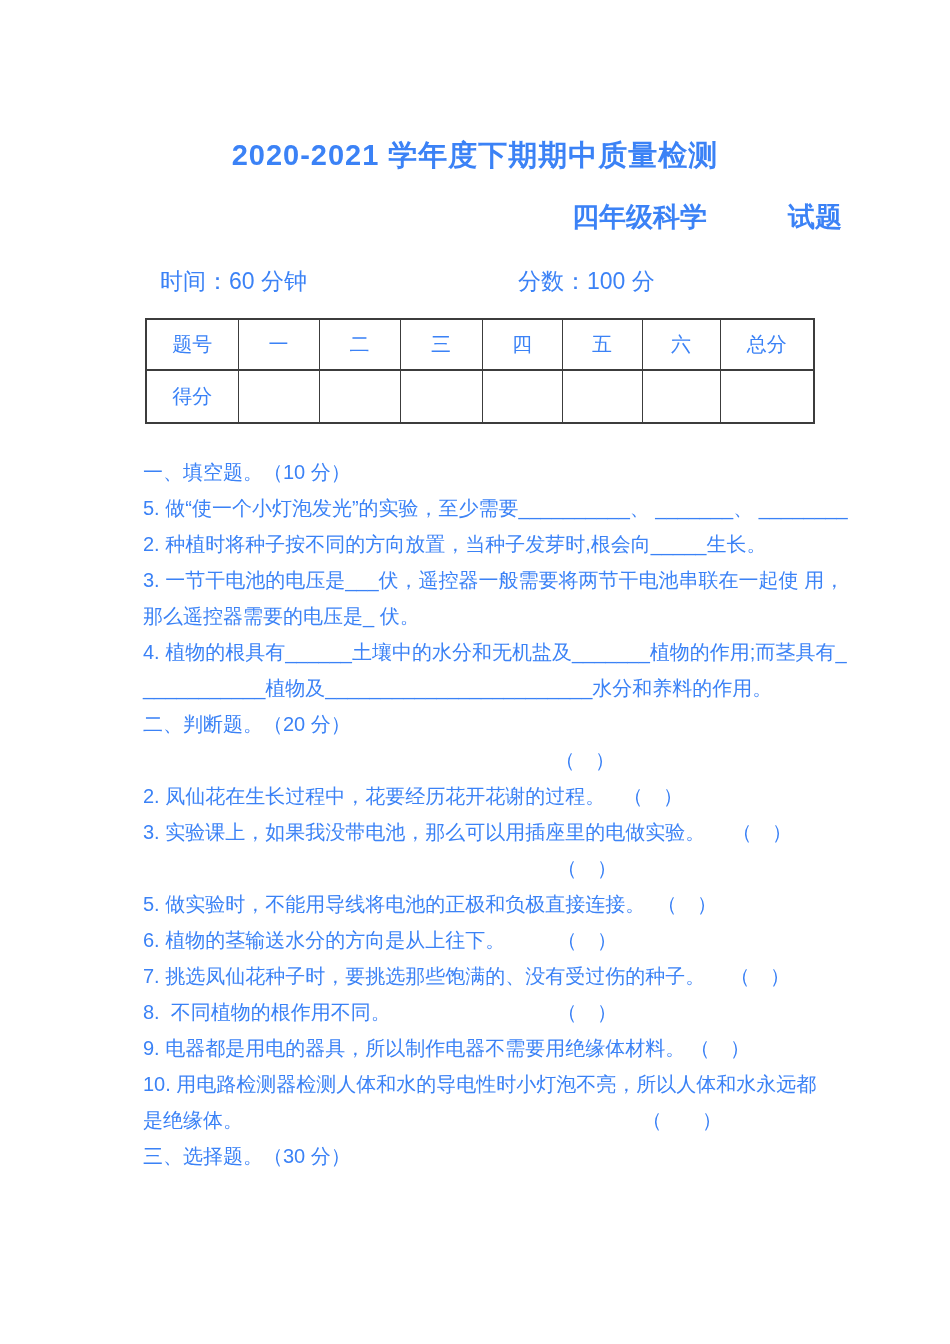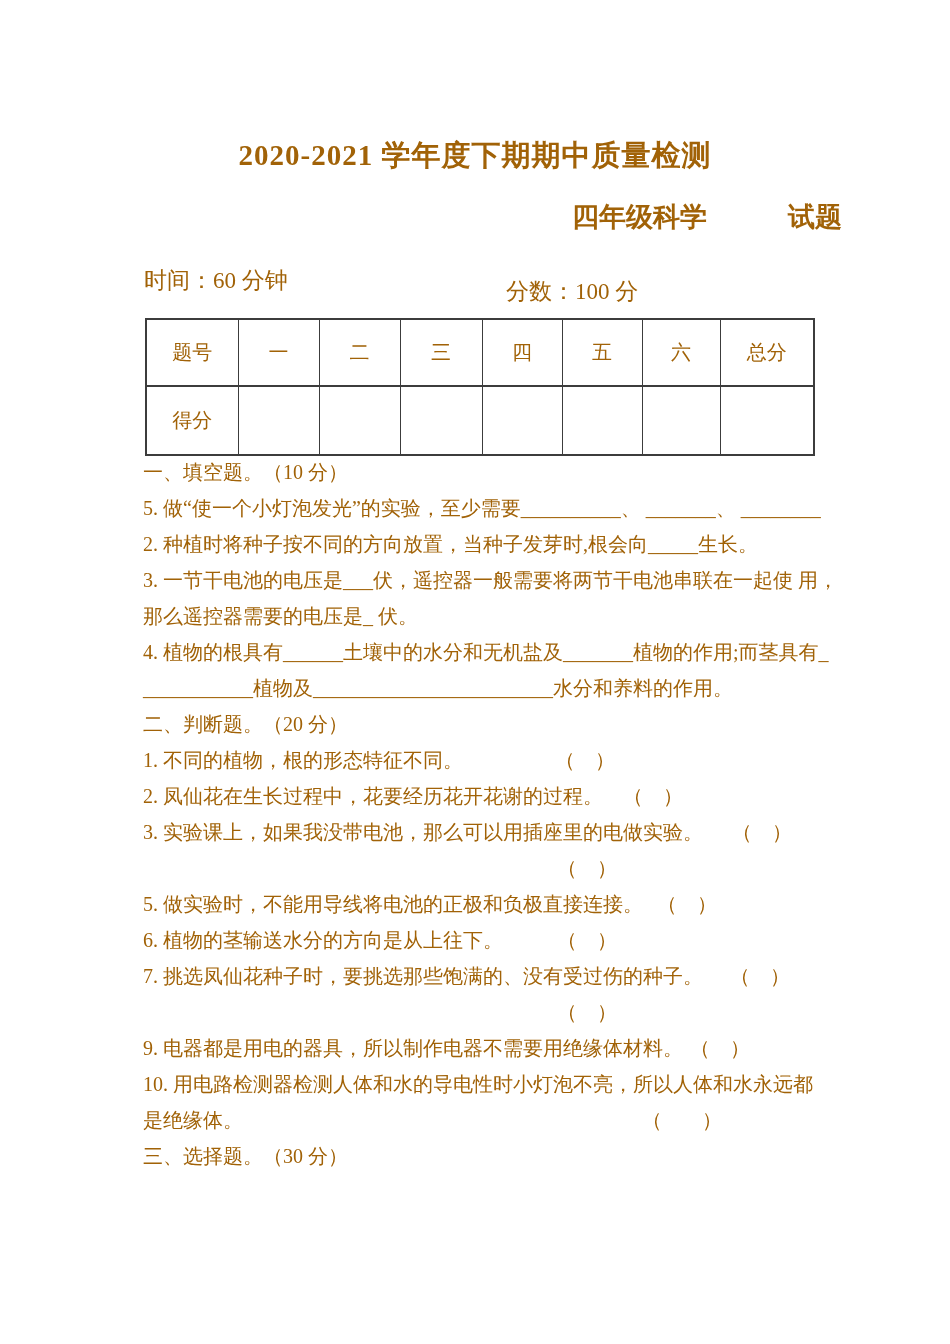--- a/index.html
+++ b/index.html
@@ -1,39 +1,39 @@
 <!DOCTYPE html>
 <html><head>
 <meta charset="utf-8">
 <style>
   html,body{margin:0;padding:0;background:#e8e8e8;}
   .page{
     position:relative;width:950px;height:1344px;background:#ffffff;
-    font-family:Liberation Serif, serif;color:#a16207;
+    font-family:Liberation Sans, sans-serif;color:#3b82f6;
     margin:0 auto;overflow:hidden;
   }
   .title{
     position:absolute;top:136px;left:0;width:950px;text-align:center;
     font-size:29px;font-weight:bold;letter-spacing:1px;white-space:pre;
   }
   .subtitle{
     position:absolute;top:199px;left:0;width:842px;text-align:right;
     font-size:27px;font-weight:bold;white-space:pre;
   }
   .info-row{position:absolute;top:265px;left:0;width:950px;height:32px;font-size:23px;line-height:32px;}
-  .info-time{position:absolute;left:144px;white-space:pre;}
-  .info-score{position:absolute;left:506px;white-space:pre;margin-top:11px;}
+  .info-time{position:absolute;left:160px;white-space:pre;}
+  .info-score{position:absolute;left:518px;white-space:pre;}
   table.score-table{
     position:absolute;left:145px;top:318px;border-collapse:collapse;
     table-layout:fixed;width:668px;border:2px solid #3c3c3c;
     font-size:20px;
   }
   table.score-table td{
     border:1px solid #3c3c3c;text-align:center;vertical-align:middle;
-    padding:8px;overflow:hidden;
+    padding:0;overflow:hidden;
   }
   table.score-table tr.r1 td{height:49px;border-bottom:2px solid #3c3c3c;}
   table.score-table tr.r2 td{height:51px;}
   .body-block{position:absolute;left:143px;top:454px;width:700px;}
   .line{position:relative;height:36px;line-height:36px;font-size:20px;}
   .line .lt{white-space:pre;}
   .line .bracket{position:absolute;top:0;white-space:pre;}
 </style>
 </head>
 <body>
@@ -85,27 +85,27 @@
 
   <div class="body-block">
     <div class="line"><span class="lt">一、填空题。（10 分）</span></div>
     <div class="line"><span class="lt">5. 做“使一个小灯泡发光”的实验，至少需要__________、 _______、 ________</span></div>
     <div class="line"><span class="lt">2. 种植时将种子按不同的方向放置，当种子发芽时,根会向_____生长。</span></div>
     <div class="line"><span class="lt">3. 一节干电池的电压是___伏，遥控器一般需要将两节干电池串联在一起使 用，</span></div>
     <div class="line"><span class="lt">那么遥控器需要的电压是_ 伏。</span></div>
     <div class="line"><span class="lt">4. 植物的根具有______土壤中的水分和无机盐及_______植物的作用;而茎具有_</span></div>
     <div class="line"><span class="lt">___________植物及________________________水分和养料的作用。</span></div>
     <div class="line"><span class="lt">二、判断题。（20 分）</span></div>
-    <div class="line"><span class="lt">1. 不同的植物，根的形态特征不同。</span><span class="bracket" style="left: 412px;">（　）</span></div>
+    <div class="line"><span class="bracket" style="left: 412px;">（　）</span></div>
     <div class="line"><span class="lt">2. 凤仙花在生长过程中，花要经历花开花谢的过程。</span><span class="bracket" style="left: 480px;">（　）</span></div>
     <div class="line"><span class="lt">3. 实验课上，如果我没带电池，那么可以用插座里的电做实验。</span><span class="bracket" style="left: 589px;">（　）</span></div>
     <div class="line"><span class="bracket" style="left: 414px;">（　）</span></div>
     <div class="line"><span class="lt">5. 做实验时，不能用导线将电池的正极和负极直接连接。</span><span class="bracket" style="left: 514px;">（　）</span></div>
     <div class="line"><span class="lt">6. 植物的茎输送水分的方向是从上往下。</span><span class="bracket" style="left: 414px;">（　）</span></div>
     <div class="line"><span class="lt">7. 挑选凤仙花种子时，要挑选那些饱满的、没有受过伤的种子。</span><span class="bracket" style="left: 587px;">（　）</span></div>
-    <div class="line"><span class="bracket" style="left: 414px;">（　）</span></div>
+    <div class="line"><span class="lt">8.  不同植物的根作用不同。</span><span class="bracket" style="left: 414px;">（　）</span></div>
     <div class="line"><span class="lt">9. 电器都是用电的器具，所以制作电器不需要用绝缘体材料。</span><span class="bracket" style="left: 547px;">（　）</span></div>
     <div class="line"><span class="lt">10. 用电路检测器检测人体和水的导电性时小灯泡不亮，所以人体和水永远都</span></div>
     <div class="line"><span class="lt">是绝缘体。</span><span class="bracket" style="left: 499px;">（　　）</span></div>
     <div class="line"><span class="lt">三、选择题。（30 分）</span></div>
   </div>
 
 </div>
 
 </body></html>

